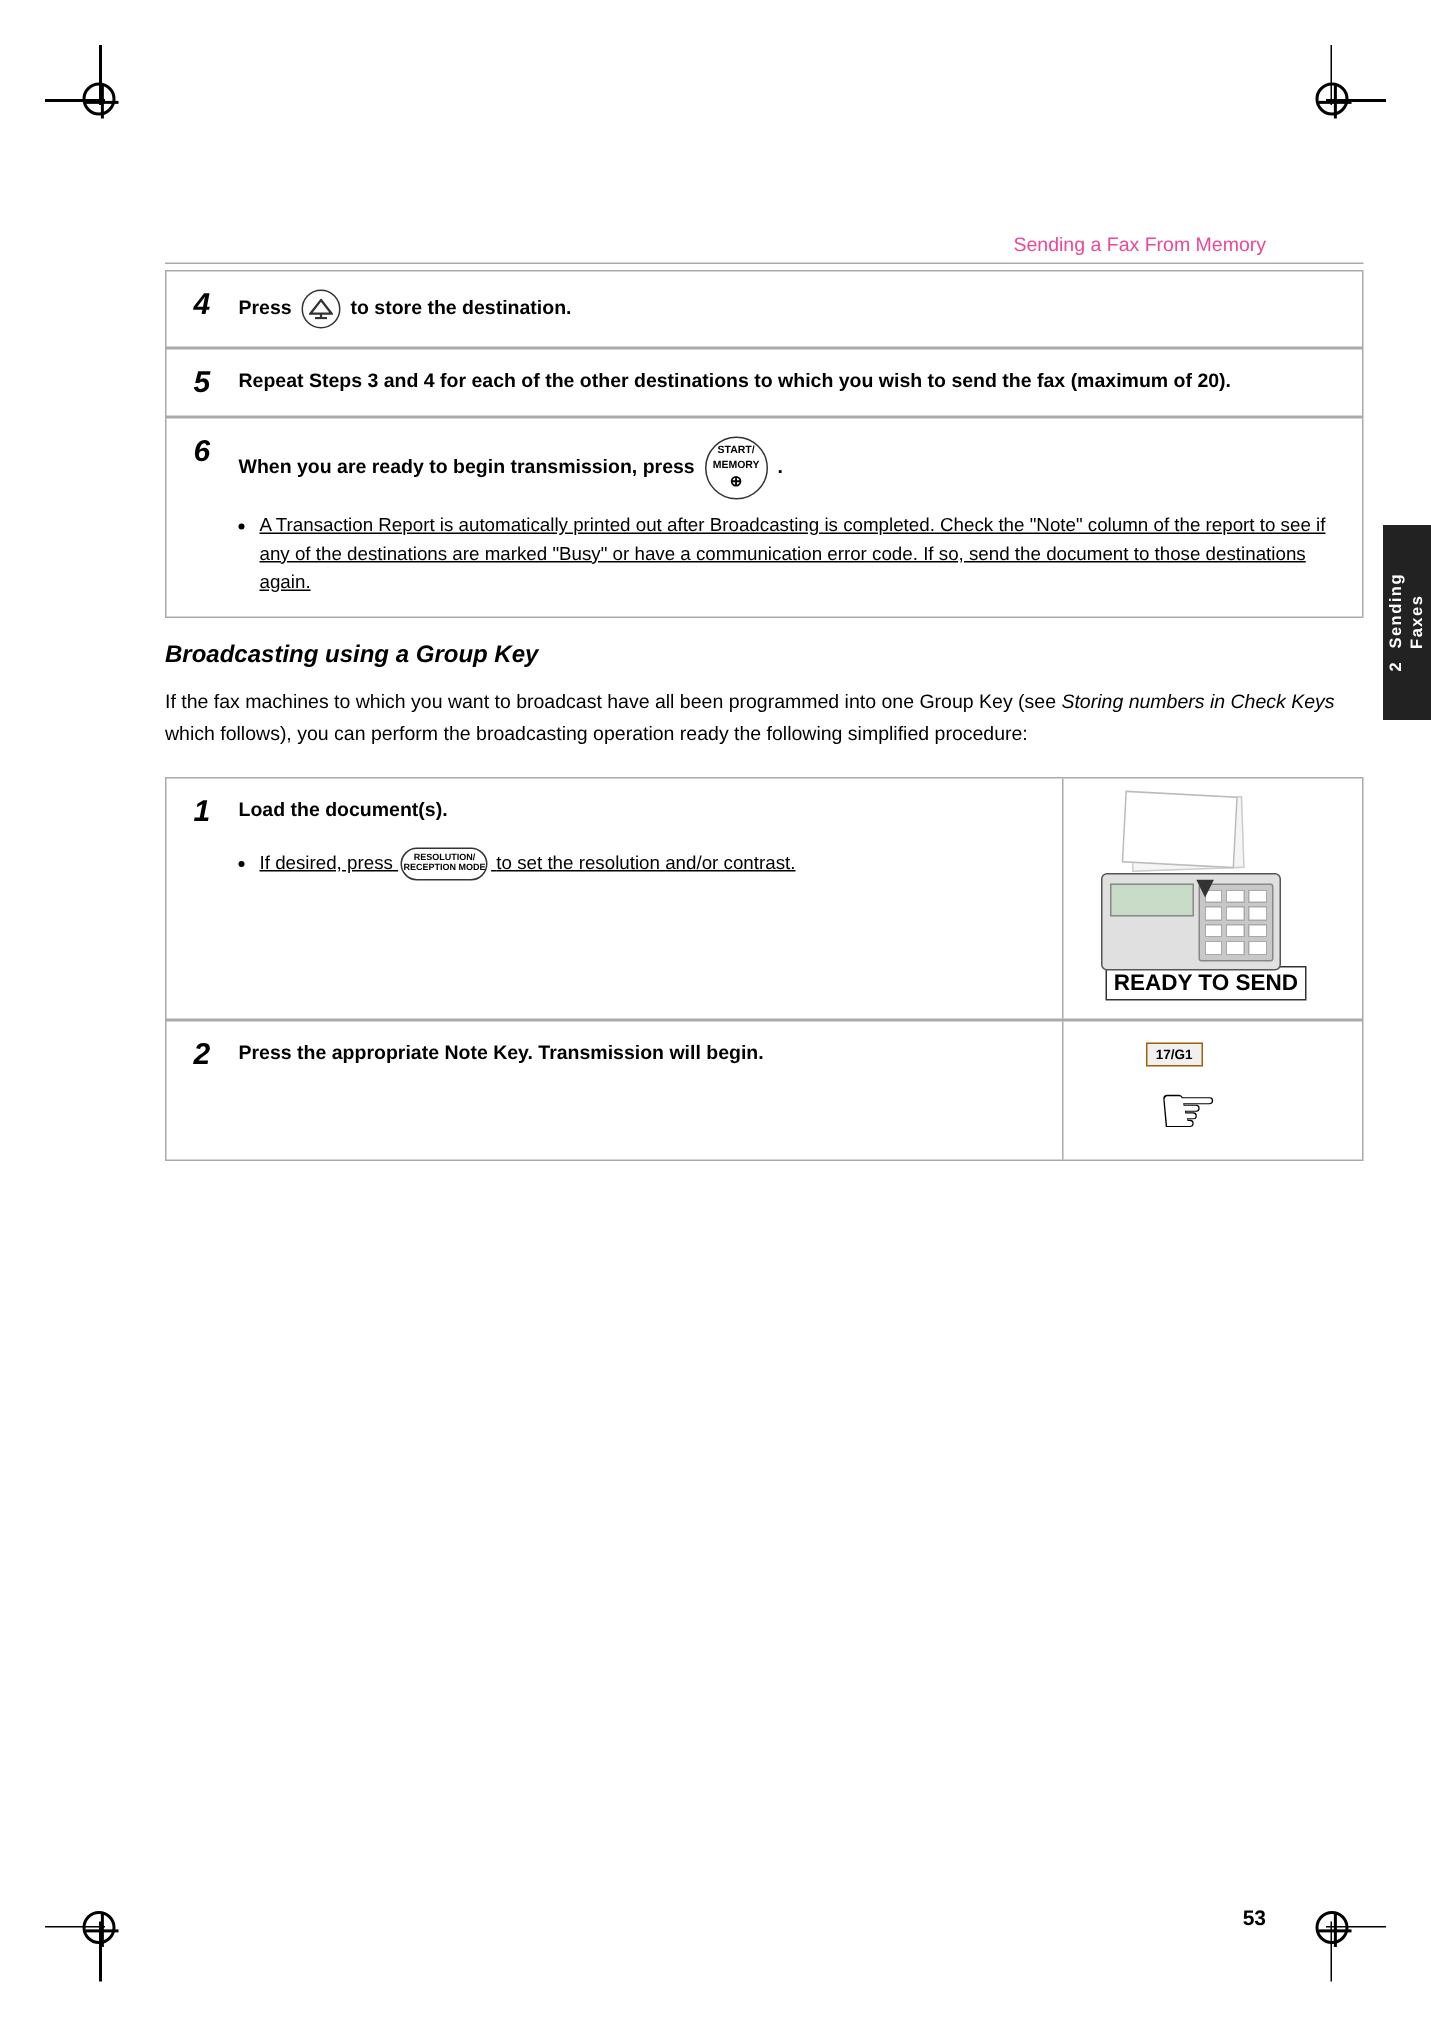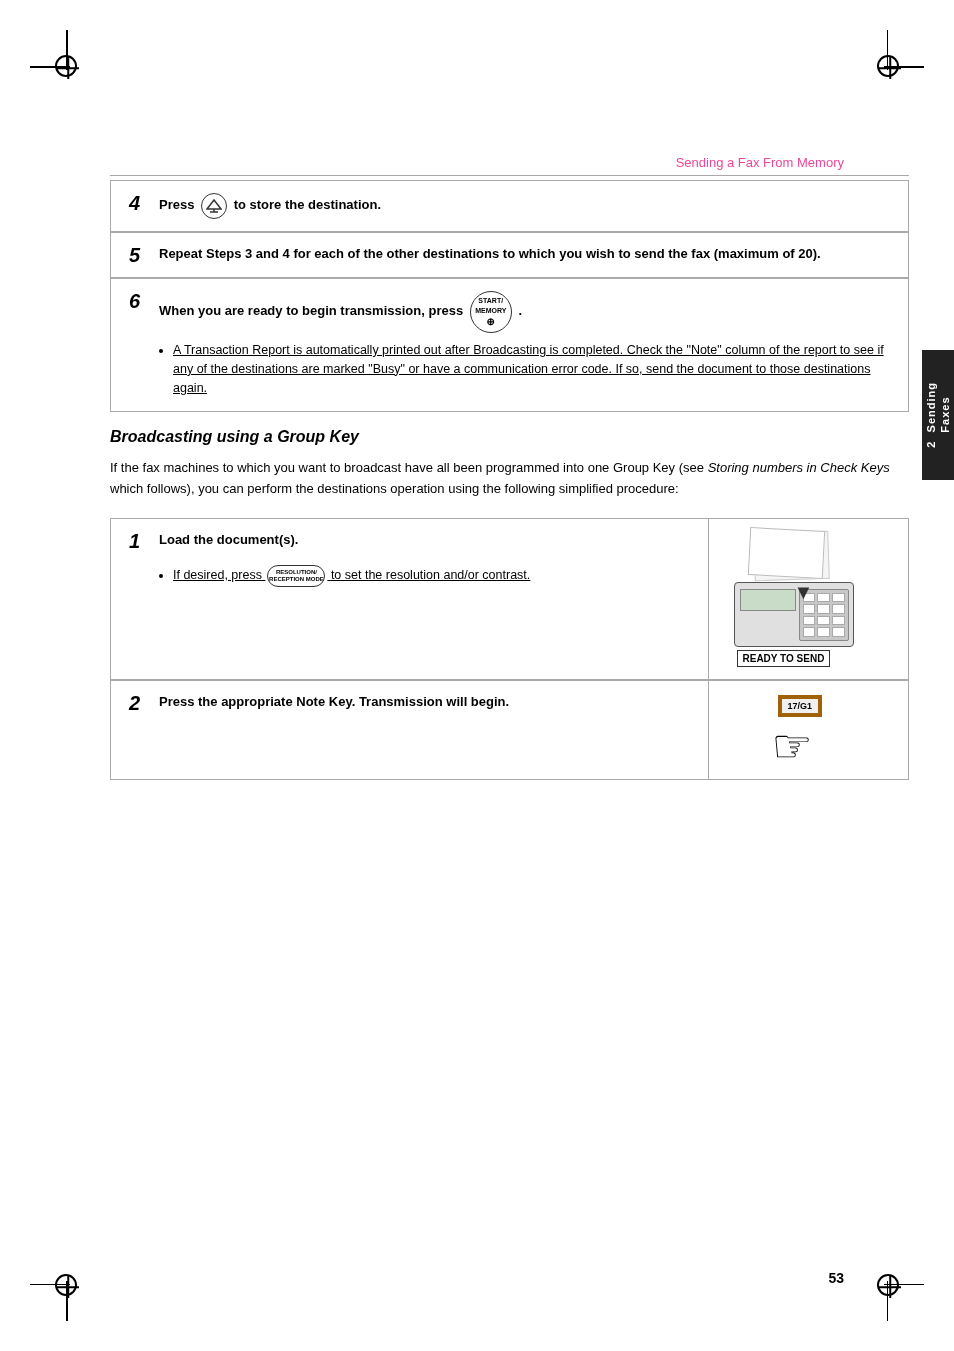--- a/index.html
+++ b/index.html
@@ -175,21 +175,21 @@
     
     .fax-illustration {
       position: relative;
       width: 160px;
       height: 140px;
     }
     .ready-to-send {
       position: absolute;
       bottom: 2px;
       left: 8px;
-      font-size: 10px;
+      font-size: 15px;
       font-weight: bold;
       border: 1px solid #333;
       padding: 2px 5px;
       background: #fff;
       white-space: nowrap;
     }
 
     
     .page-number {
       position: absolute;
@@ -281,21 +281,21 @@
     <div class="step-bullet">
       <ul>
         <li>A Transaction Report is automatically printed out after Broadcasting is completed. Check the "Note" column of the report to see if any of the destinations are marked "Busy" or have a communication error code. If so, send the document to those destinations again.</li>
       </ul>
     </div>
   </div>
 
   <div class="section-heading" style="margin-top:16px;">Broadcasting using a Group Key</div>
 
   <div class="section-intro">
-    <span>If the fax machines to which you want to broadcast have all been programmed into one Group Key (see </span><span class="italic">Storing numbers in Check Keys</span><span> which follows), you can perform the destinations operation using the following simplified procedure:</span>
+    <span>If the fax machines to which you want to broadcast have all been programmed into one Group Key (see </span><span class="italic">Storing numbers in Check Keys</span><span> which follows), you can perform the broadcasting operation ready the following simplified procedure:</span>
   </div>
 
   <div class="step-with-image">
     <div class="step-left">
       <div class="step-header">
         <span class="step-number">1</span>
         <span class="step-instruction">Load the document(s).</span>
       </div>
       <div class="step-bullet" style="margin-top:14px;">
         <ul>
@@ -349,21 +349,21 @@
     <div class="step-left">
       <div class="step-header">
         <span class="step-number">2</span>
         <span class="step-instruction">Press the appropriate Note Key. Transmission will begin.</span>
       </div>
     </div>
     <div class="step-right" style="align-items:flex-start;padding-top:14px;">
 
       <div style="display:flex;flex-direction:column;align-items:flex-start;width:110px;">
 
-        <div style="font-size:9px;font-weight:bold;border:4px solid #a16207;padding:2px 6px;background:#f0f0f0;margin-bottom:6px;margin-left:24px;text-align:right;">17/G1</div>
+        <div style="font-size:9px;font-weight:bold;border:1px solid #a16207;padding:2px 6px;background:#f0f0f0;margin-bottom:6px;margin-left:10px;text-align:right;">17/G1</div>
 
         <div style="font-size:46px;margin-left:18px;line-height:1;">☞</div>
       </div>
     </div>
   </div>
 
 </div>
 
 <div class="page-number">53</div>
 

